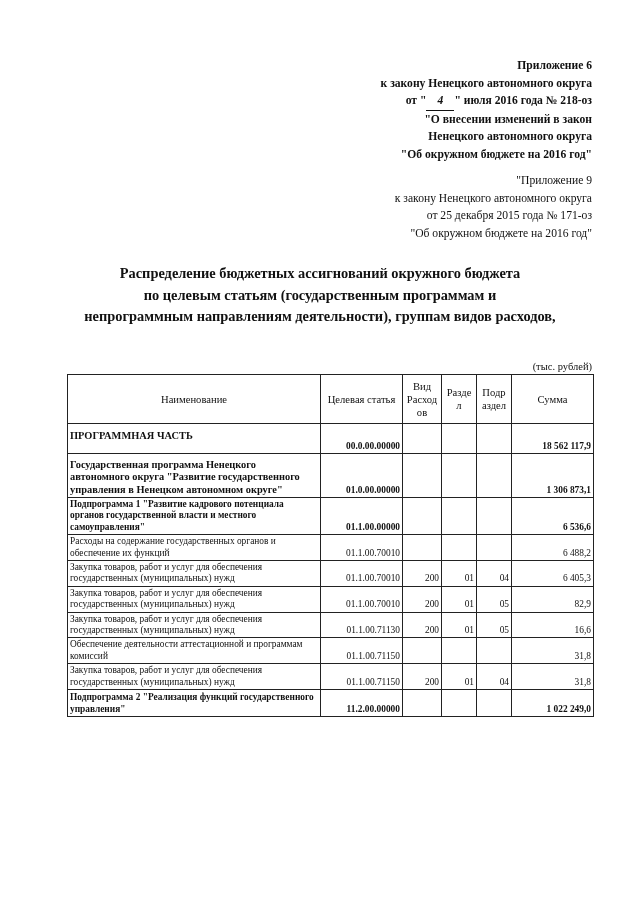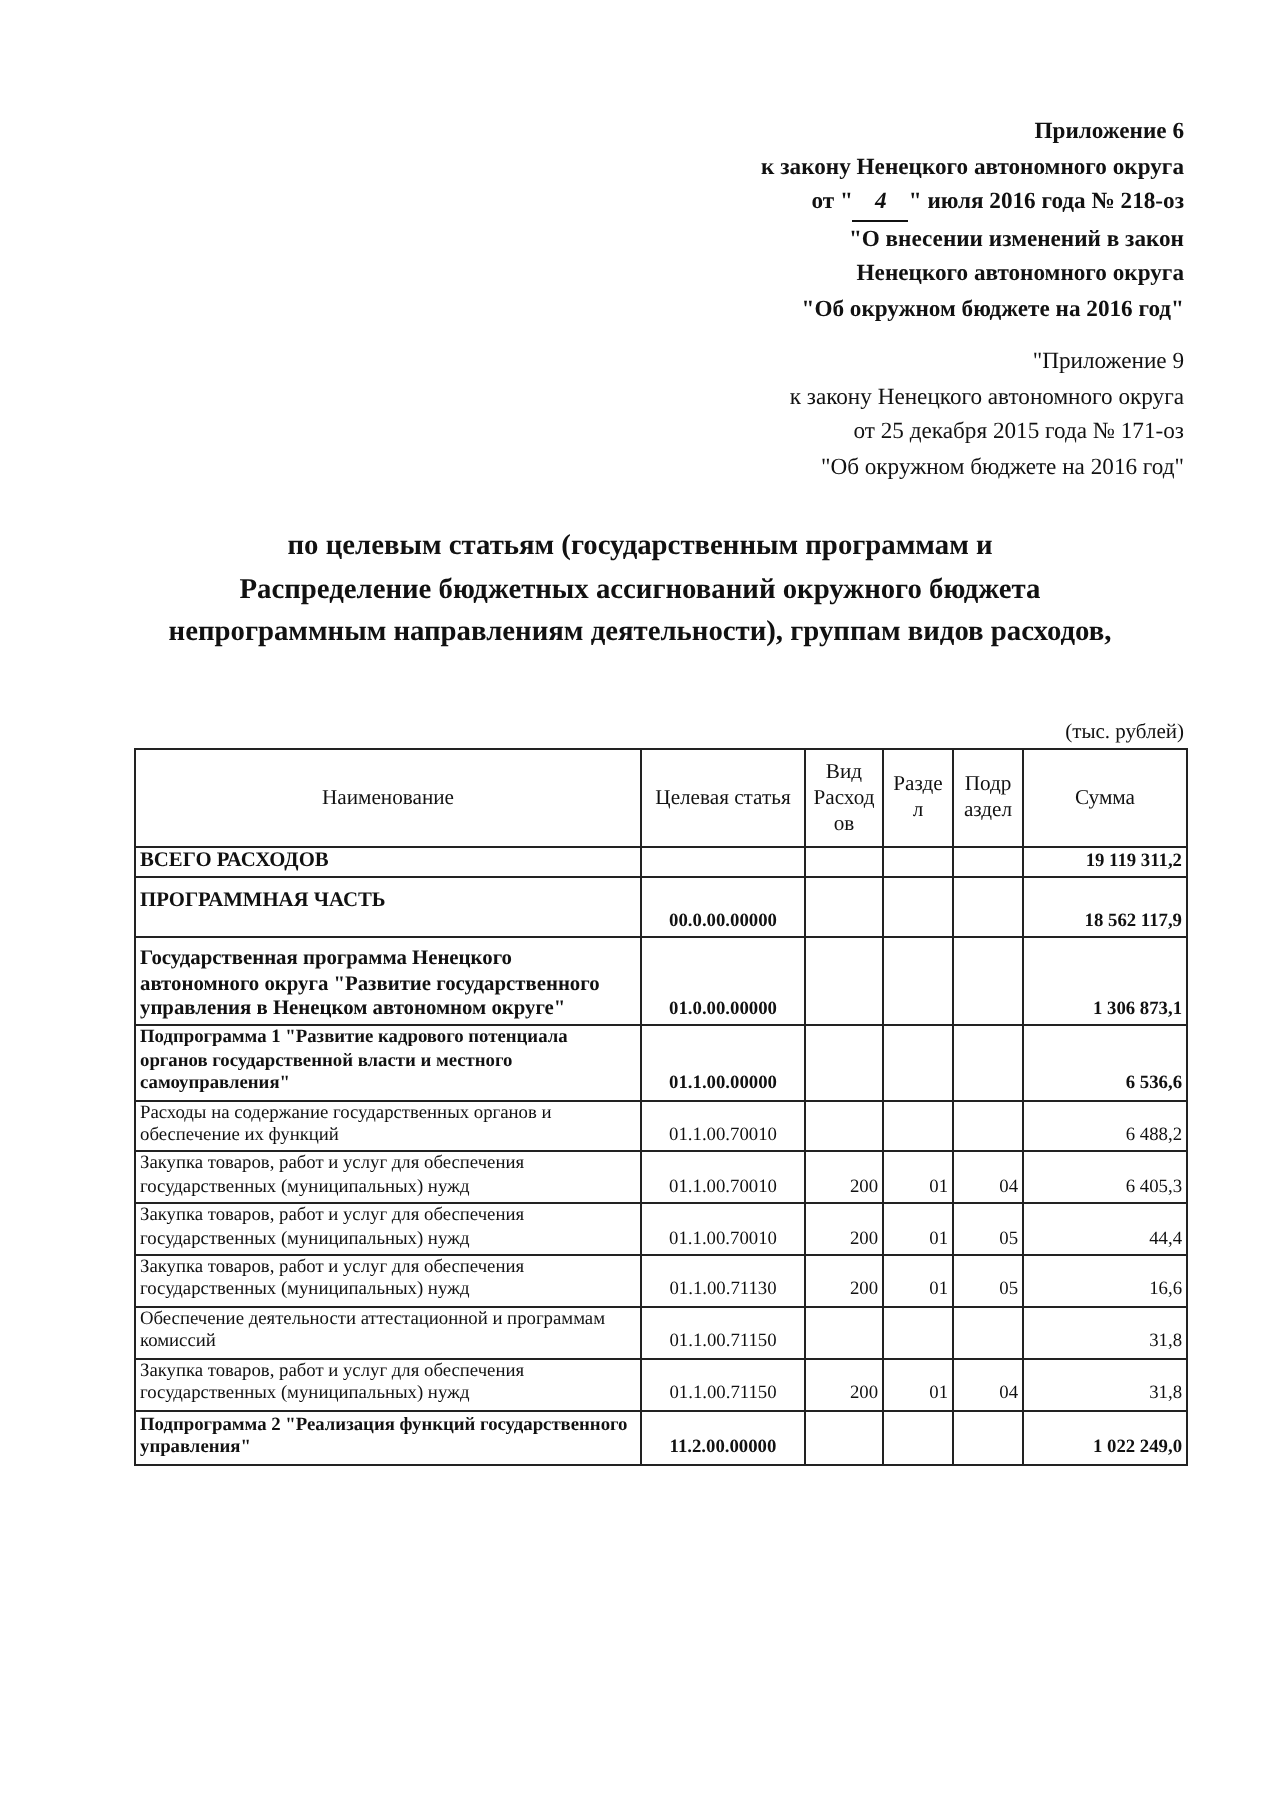--- a/index.html
+++ b/index.html
@@ -9,21 +9,21 @@
   #app1 { top:57px;font-weight:bold; }
   #app2 { top:172px; }
   .underline { display:inline-block; border-bottom:1px solid #111; min-width:28px; text-align:center; font-style:italic; }
   .title { position:absolute; top:263px; left:40px; width:560px; text-align:center;
            font-weight:bold; font-size:14.4px; line-height:21.5px; }
   .units { position:absolute; top:361px; right:48px; font-size:10.5px; }
   table { position:absolute; top:374px; left:67px; border-collapse:collapse; table-layout:fixed; width:526px; }
   td, th { border:1px solid #222; font-size:9.4px; line-height:11.4px; padding:1px 2px; vertical-align:bottom; }
   th { font-weight:normal; vertical-align:middle; text-align:center; font-size:10.6px; line-height:13px; height:46px; }
   td.name { text-align:left; }
-  td.code { text-align:center;font-family:Liberation Serif, serif; }
+  td.code { text-align:right;font-family:Liberation Serif, serif; }
   td.num { text-align:right; }
   tr.bold td { font-weight:bold; }
   tr.big td.name { font-size:10.4px; line-height:12.4px; }
 </style>
 </head>
 <body>
 
 <div class="appendix" id="app1">
   <div>Приложение 6</div>
   <div>к закону Ненецкого автономного округа</div>
@@ -34,22 +34,22 @@
 </div>
 
 <div class="appendix" id="app2">
   <div>"Приложение 9</div>
   <div>к закону Ненецкого автономного округа</div>
   <div>от 25 декабря 2015 года № 171-оз</div>
   <div>"Об окружном бюджете на 2016 год"</div>
 </div>
 
 <div class="title">
+  <div>Распределение бюджетных ассигнований окружного бюджета</div>
   <div>по целевым статьям  (государственным программам и</div>
-  <div>Распределение бюджетных ассигнований окружного бюджета</div>
   <div>непрограммным направлениям деятельности), группам видов расходов,</div>
 </div>
 
 <div class="units">(тыс. рублей)</div>
 
 <table>
   <colgroup>
     <col style="width:253px">
       <col style="width:82px">
       <col style="width:39px">
@@ -61,28 +61,20 @@
     <tr>
       <th>Наименование</th>
       <th>Целевая статья</th>
       <th>Вид Расход ов</th>
       <th>Разде л</th>
       <th>Подр аздел</th>
       <th>Сумма</th>
     </tr>
   </thead>
   <tbody>
-    <tr class="bold big" style="height:14px">
-      <td class="name">ВСЕГО РАСХОДОВ</td>
-      <td class="code"></td>
-      <td class="num"></td>
-      <td class="num"></td>
-      <td class="num"></td>
-      <td class="num">19 119 311,2</td>
-    </tr>
     <tr class="bold big" style="height:30px">
       <td class="name" style="vertical-align:top;padding-top:6px">ПРОГРАММНАЯ ЧАСТЬ</td>
       <td class="code">00.0.00.00000</td>
       <td class="num"></td>
       <td class="num"></td>
       <td class="num"></td>
       <td class="num">18 562 117,9</td>
     </tr>
     <tr class="bold big" style="height:44px">
       <td class="name">Государственная программа Ненецкого автономного округа "Развитие государственного управления в Ненецком автономном округе"</td>
@@ -115,21 +107,21 @@
       <td class="num">01</td>
       <td class="num">04</td>
       <td class="num">6 405,3</td>
     </tr>
     <tr style="height:24px">
       <td class="name">Закупка товаров, работ и услуг для обеспечения государственных (муниципальных) нужд</td>
       <td class="code">01.1.00.70010</td>
       <td class="num">200</td>
       <td class="num">01</td>
       <td class="num">05</td>
-      <td class="num">44,4</td>
+      <td class="num">82,9</td>
     </tr>
     <tr style="height:24px">
       <td class="name">Закупка товаров, работ и услуг для обеспечения государственных (муниципальных) нужд</td>
       <td class="code">01.1.00.71130</td>
       <td class="num">200</td>
       <td class="num">01</td>
       <td class="num">05</td>
       <td class="num">16,6</td>
     </tr>
     <tr style="height:24px">

